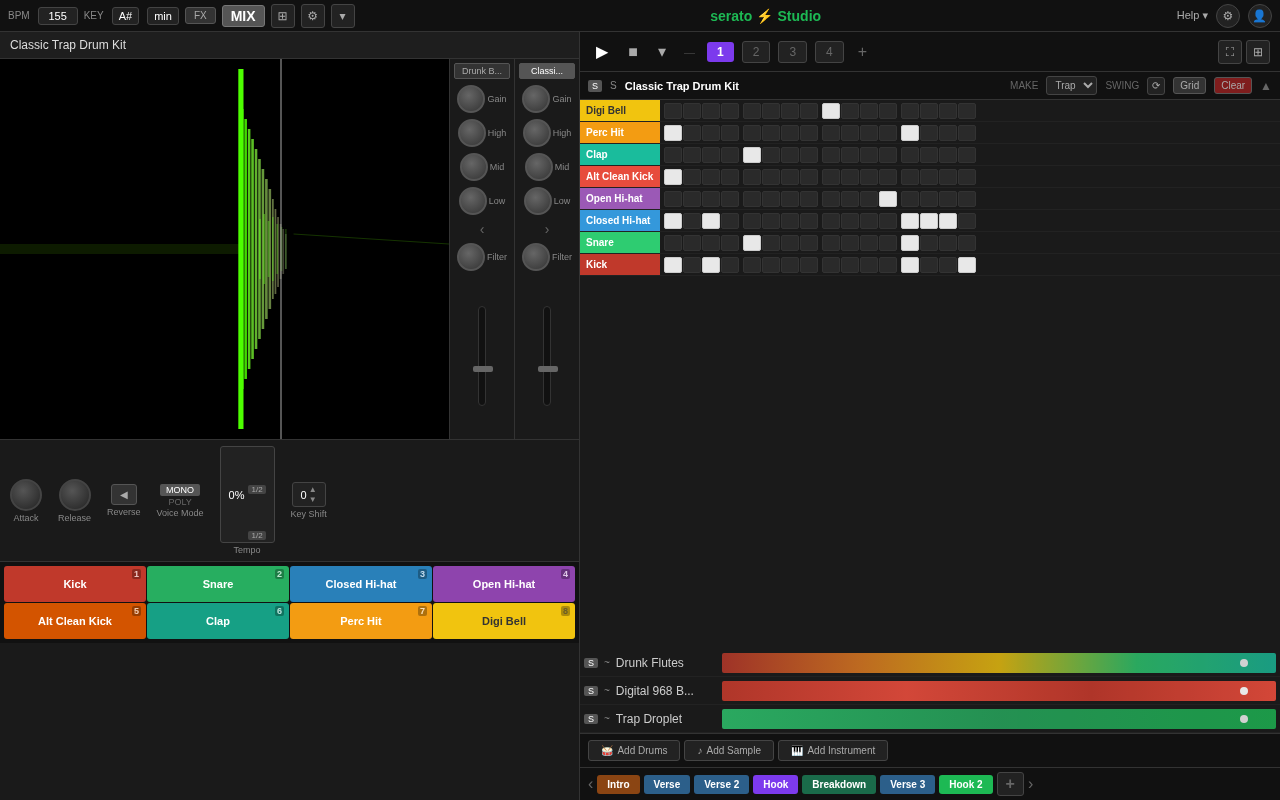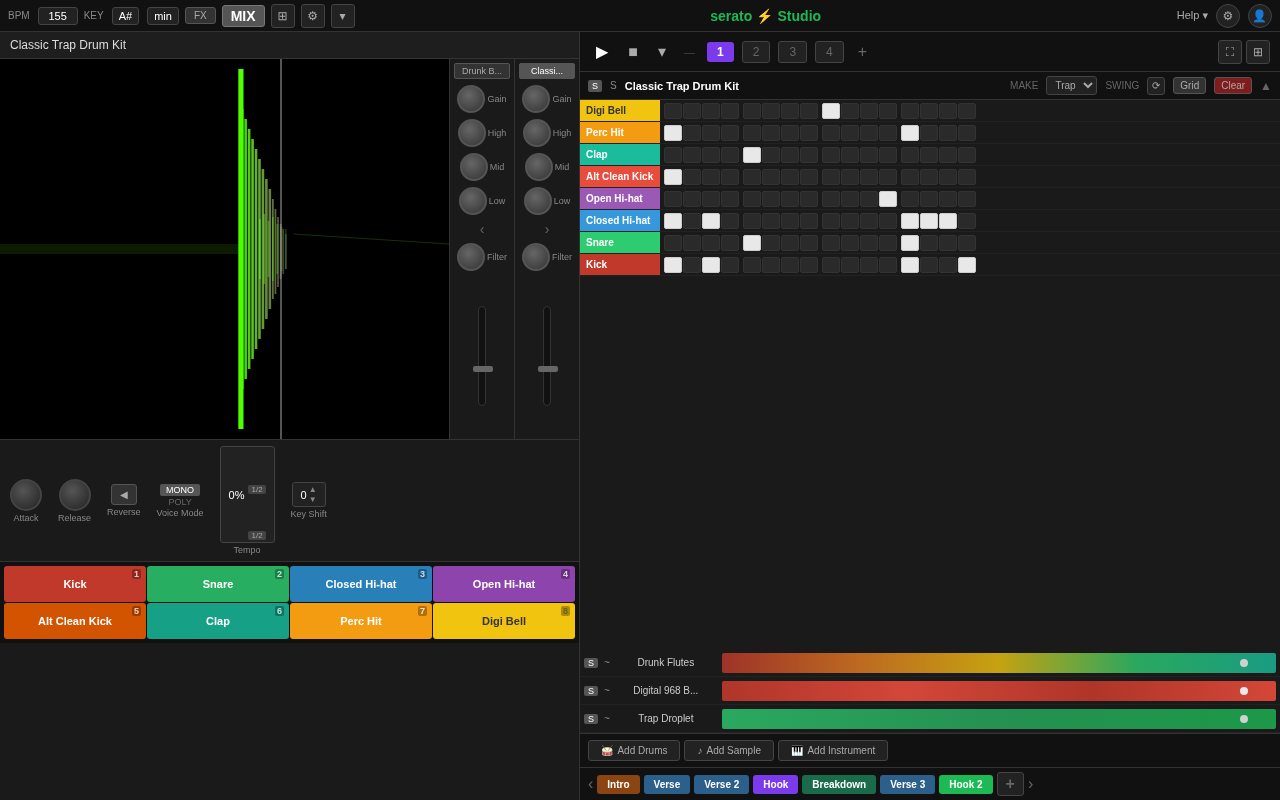--- a/index.html
+++ b/index.html
@@ -109,21 +109,21 @@
     .drum-row-color.closed-hihat { background: #3498db; color: #fff; }
     .drum-row-color.snare { background: #2ecc71; color: #fff; }
     .drum-row-color.kick { background: #c0392b; color: #fff; }
     .step { width: 18px; height: 16px; border-radius: 2px; cursor: pointer; }
     .step.off { background: #2a2a2a; border: 1px solid #333; }
     .step.on { background: #e8e8e8; border: 1px solid #ccc; }
 
     
     .audio-track { display: flex; align-items: center; height: 28px; border-bottom: 1px solid #222; padding: 0 4px; gap: 6px; }
     .track-solo { background: #555; color: #fff; font-size: 9px; padding: 0 3px; border-radius: 2px; cursor: pointer; min-width: 14px; text-align: center; }
-    .track-name { color: #ccc; font-size: 10px; width: 100px; text-align: center; }
+    .track-name { color: #ccc; font-size: 12px; width: 100px; }
     .track-wave { flex: 1; height: 20px; position: relative; overflow: hidden; border-radius: 2px; }
     .track-playhead { position: absolute; right: 5%; top: 50%; transform: translateY(-50%); width: 8px; height: 8px; background: #fff; border-radius: 50%; }
 
     
     .add-buttons { display: flex; gap: 4px; padding: 6px 8px; border-top: 1px solid #333; background: #111; }
     .add-btn { background: #222; border: 1px solid #444; color: #aaa; font-size: 10px; padding: 4px 12px; border-radius: 3px; cursor: pointer; display: flex; align-items: center; gap: 4px; }
 
     
     .arrangement-bar { display: flex; align-items: center; background: #111; padding: 4px 8px; gap: 4px; border-top: 1px solid #333; overflow-x: auto; }
     .arr-btn { font-size: 10px; padding: 4px 10px; border-radius: 3px; cursor: pointer; border: none; font-weight: bold; white-space: nowrap; }

